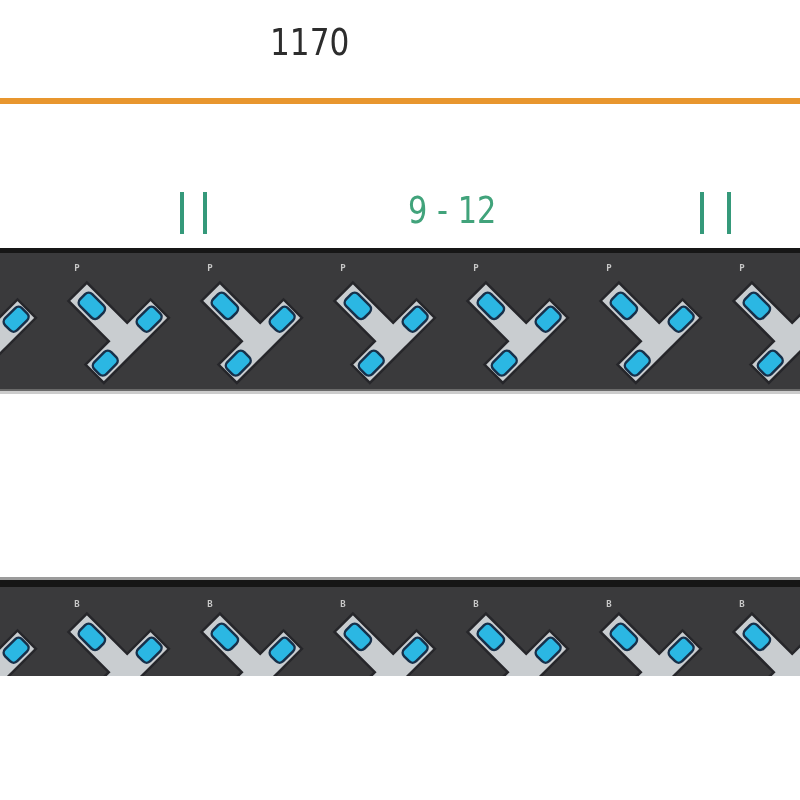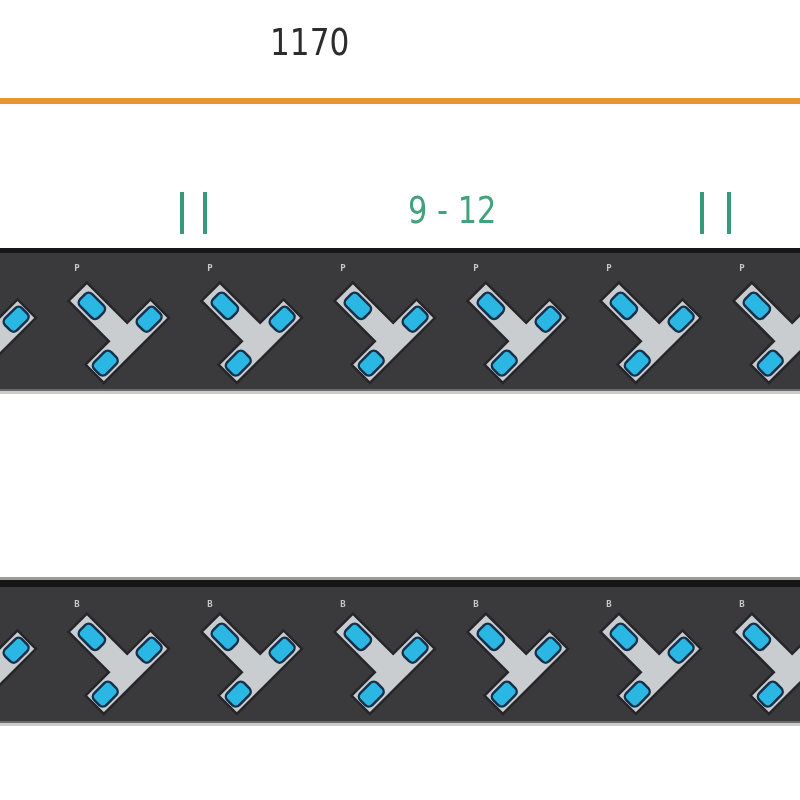--- a/index.html
+++ b/index.html
@@ -1,17 +1,17 @@
 <!DOCTYPE html>
 <html><head>
 <meta charset="utf-8">
 <style>
   html,body { margin:0; padding:0; background:#ffffff; }
   #canvas {
-    position:relative; width:800px; height:800px; overflow:hidden;
+    position:relative; width:800px; height:676px; overflow:hidden;
     background:#ffffff; font-family:"DejaVu Sans", sans-serif;
   }
   
   .dim-label {
     position:absolute; left:270px; top:23px;
     font-size:38px; color:#2d2d2d; line-height:1;
     transform:scaleX(0.82); transform-origin:left top;
     white-space:nowrap;
   }
   

